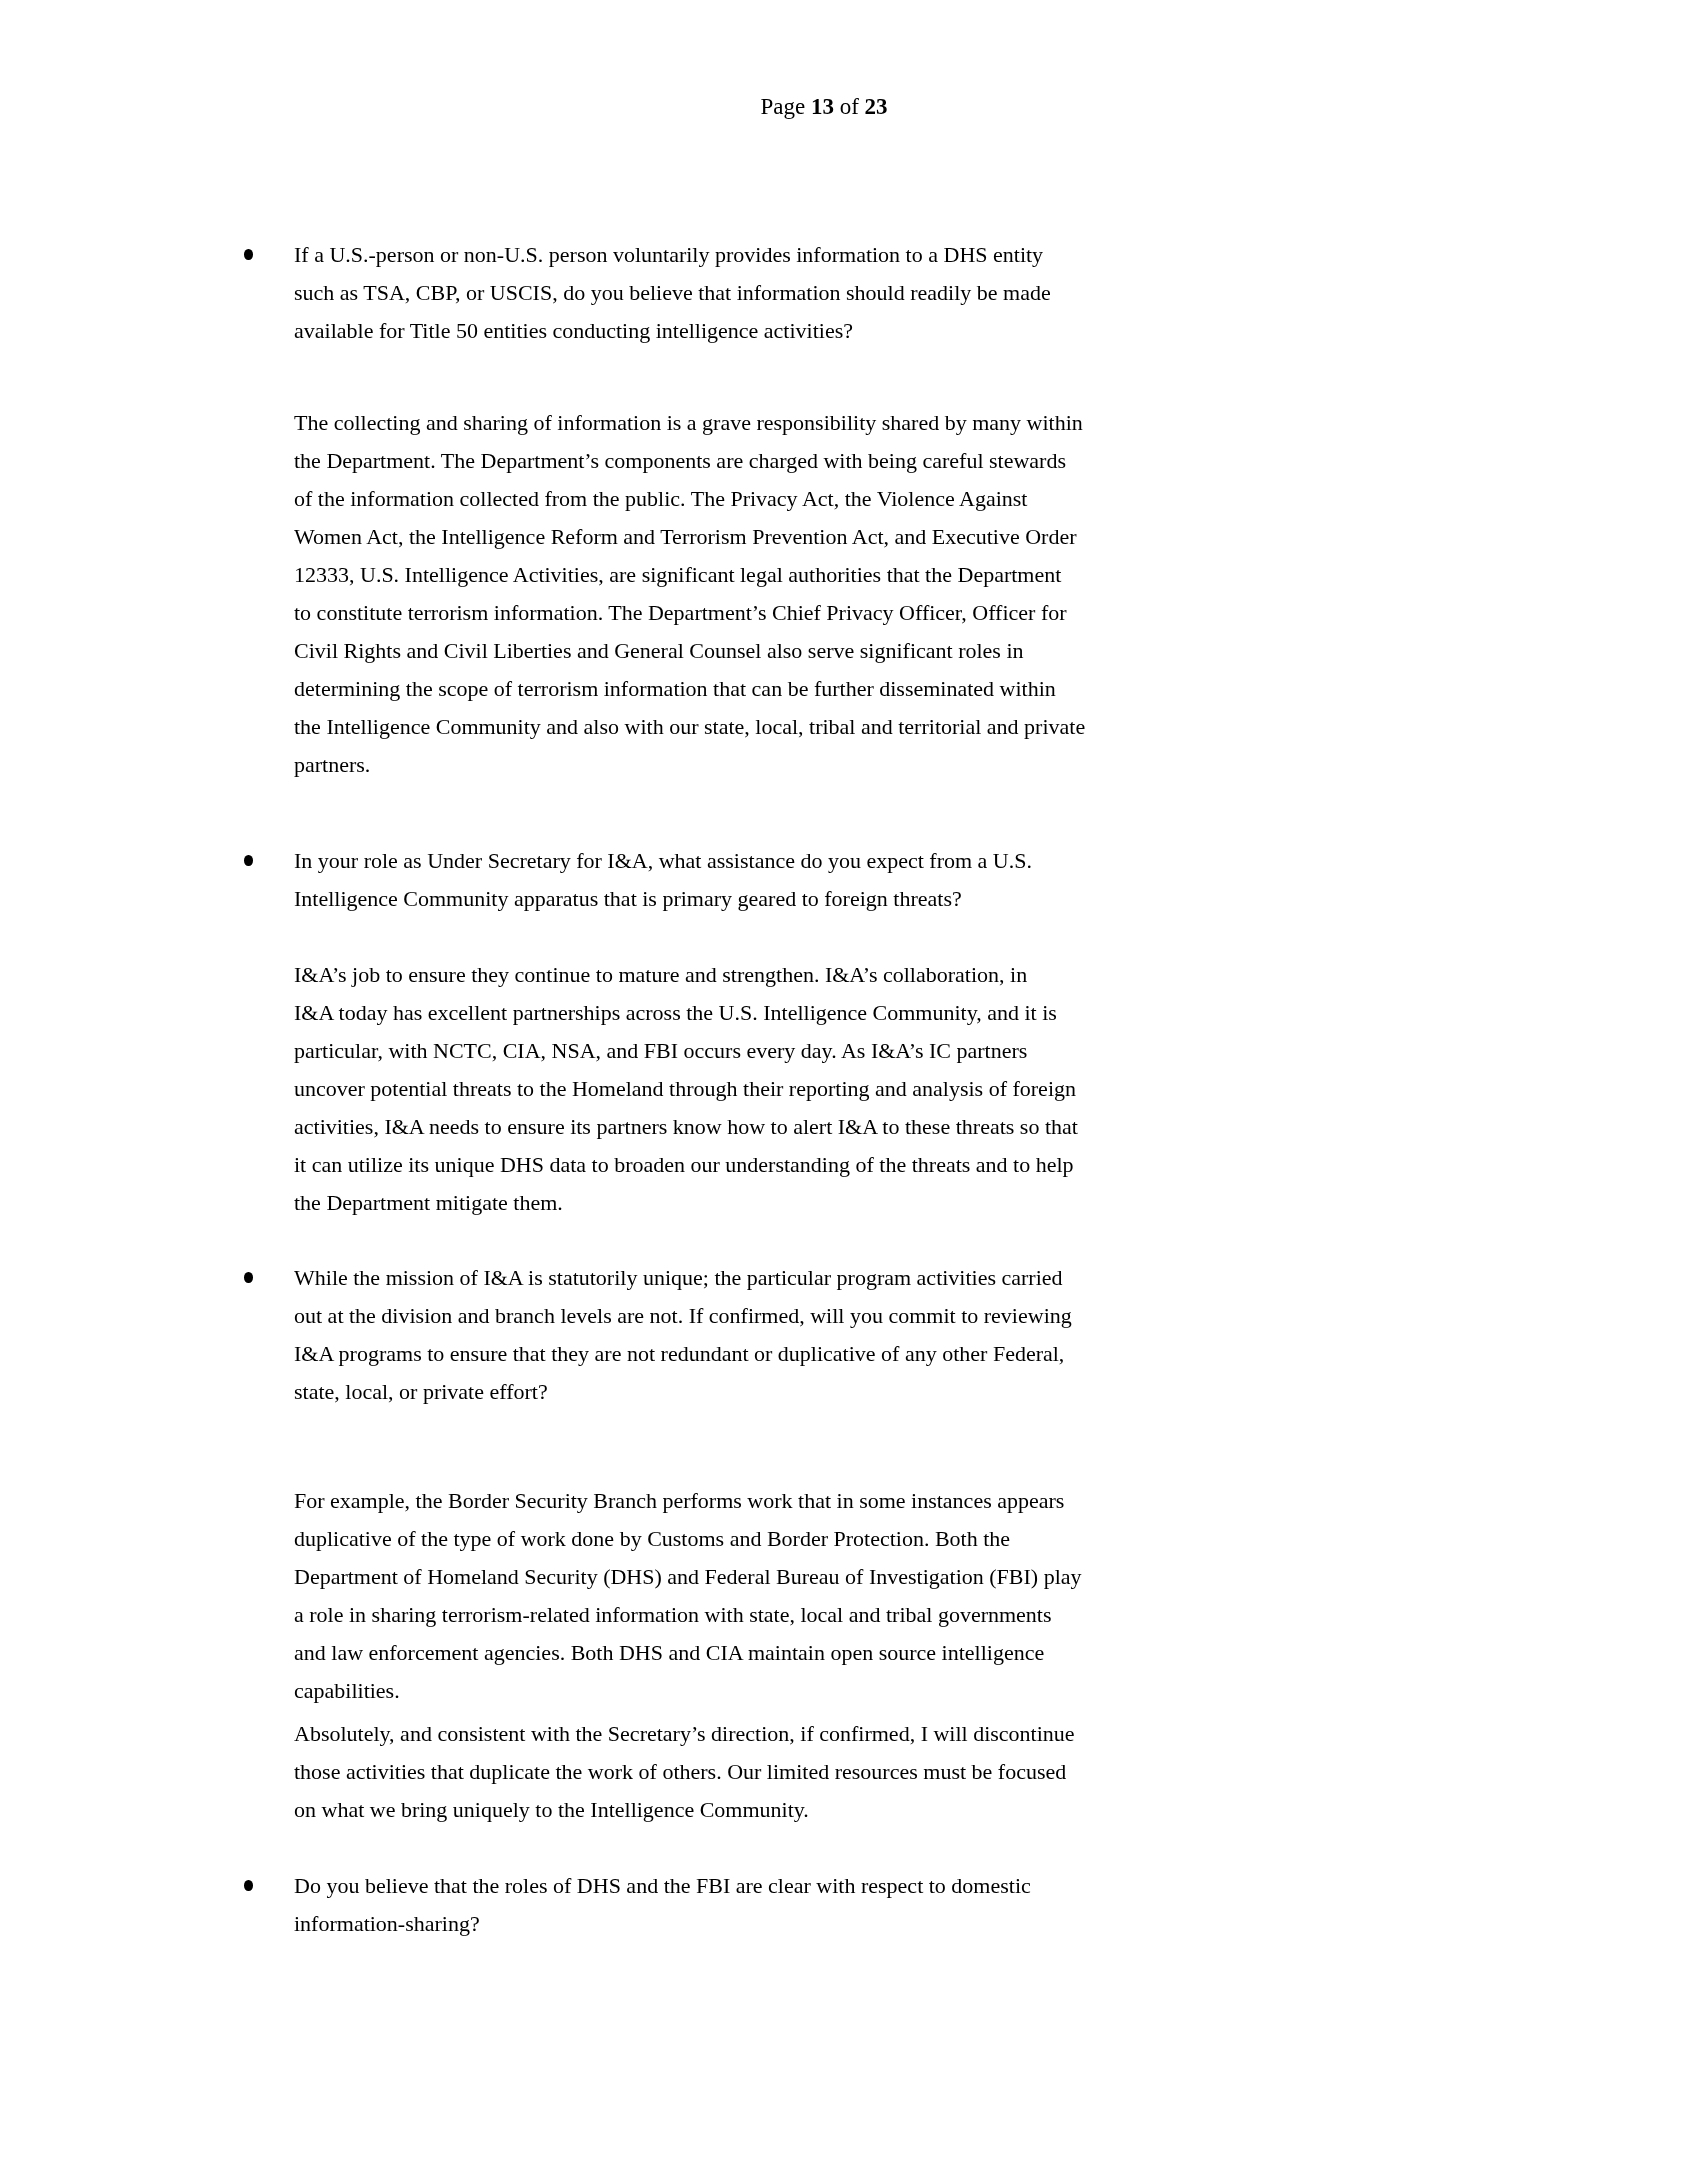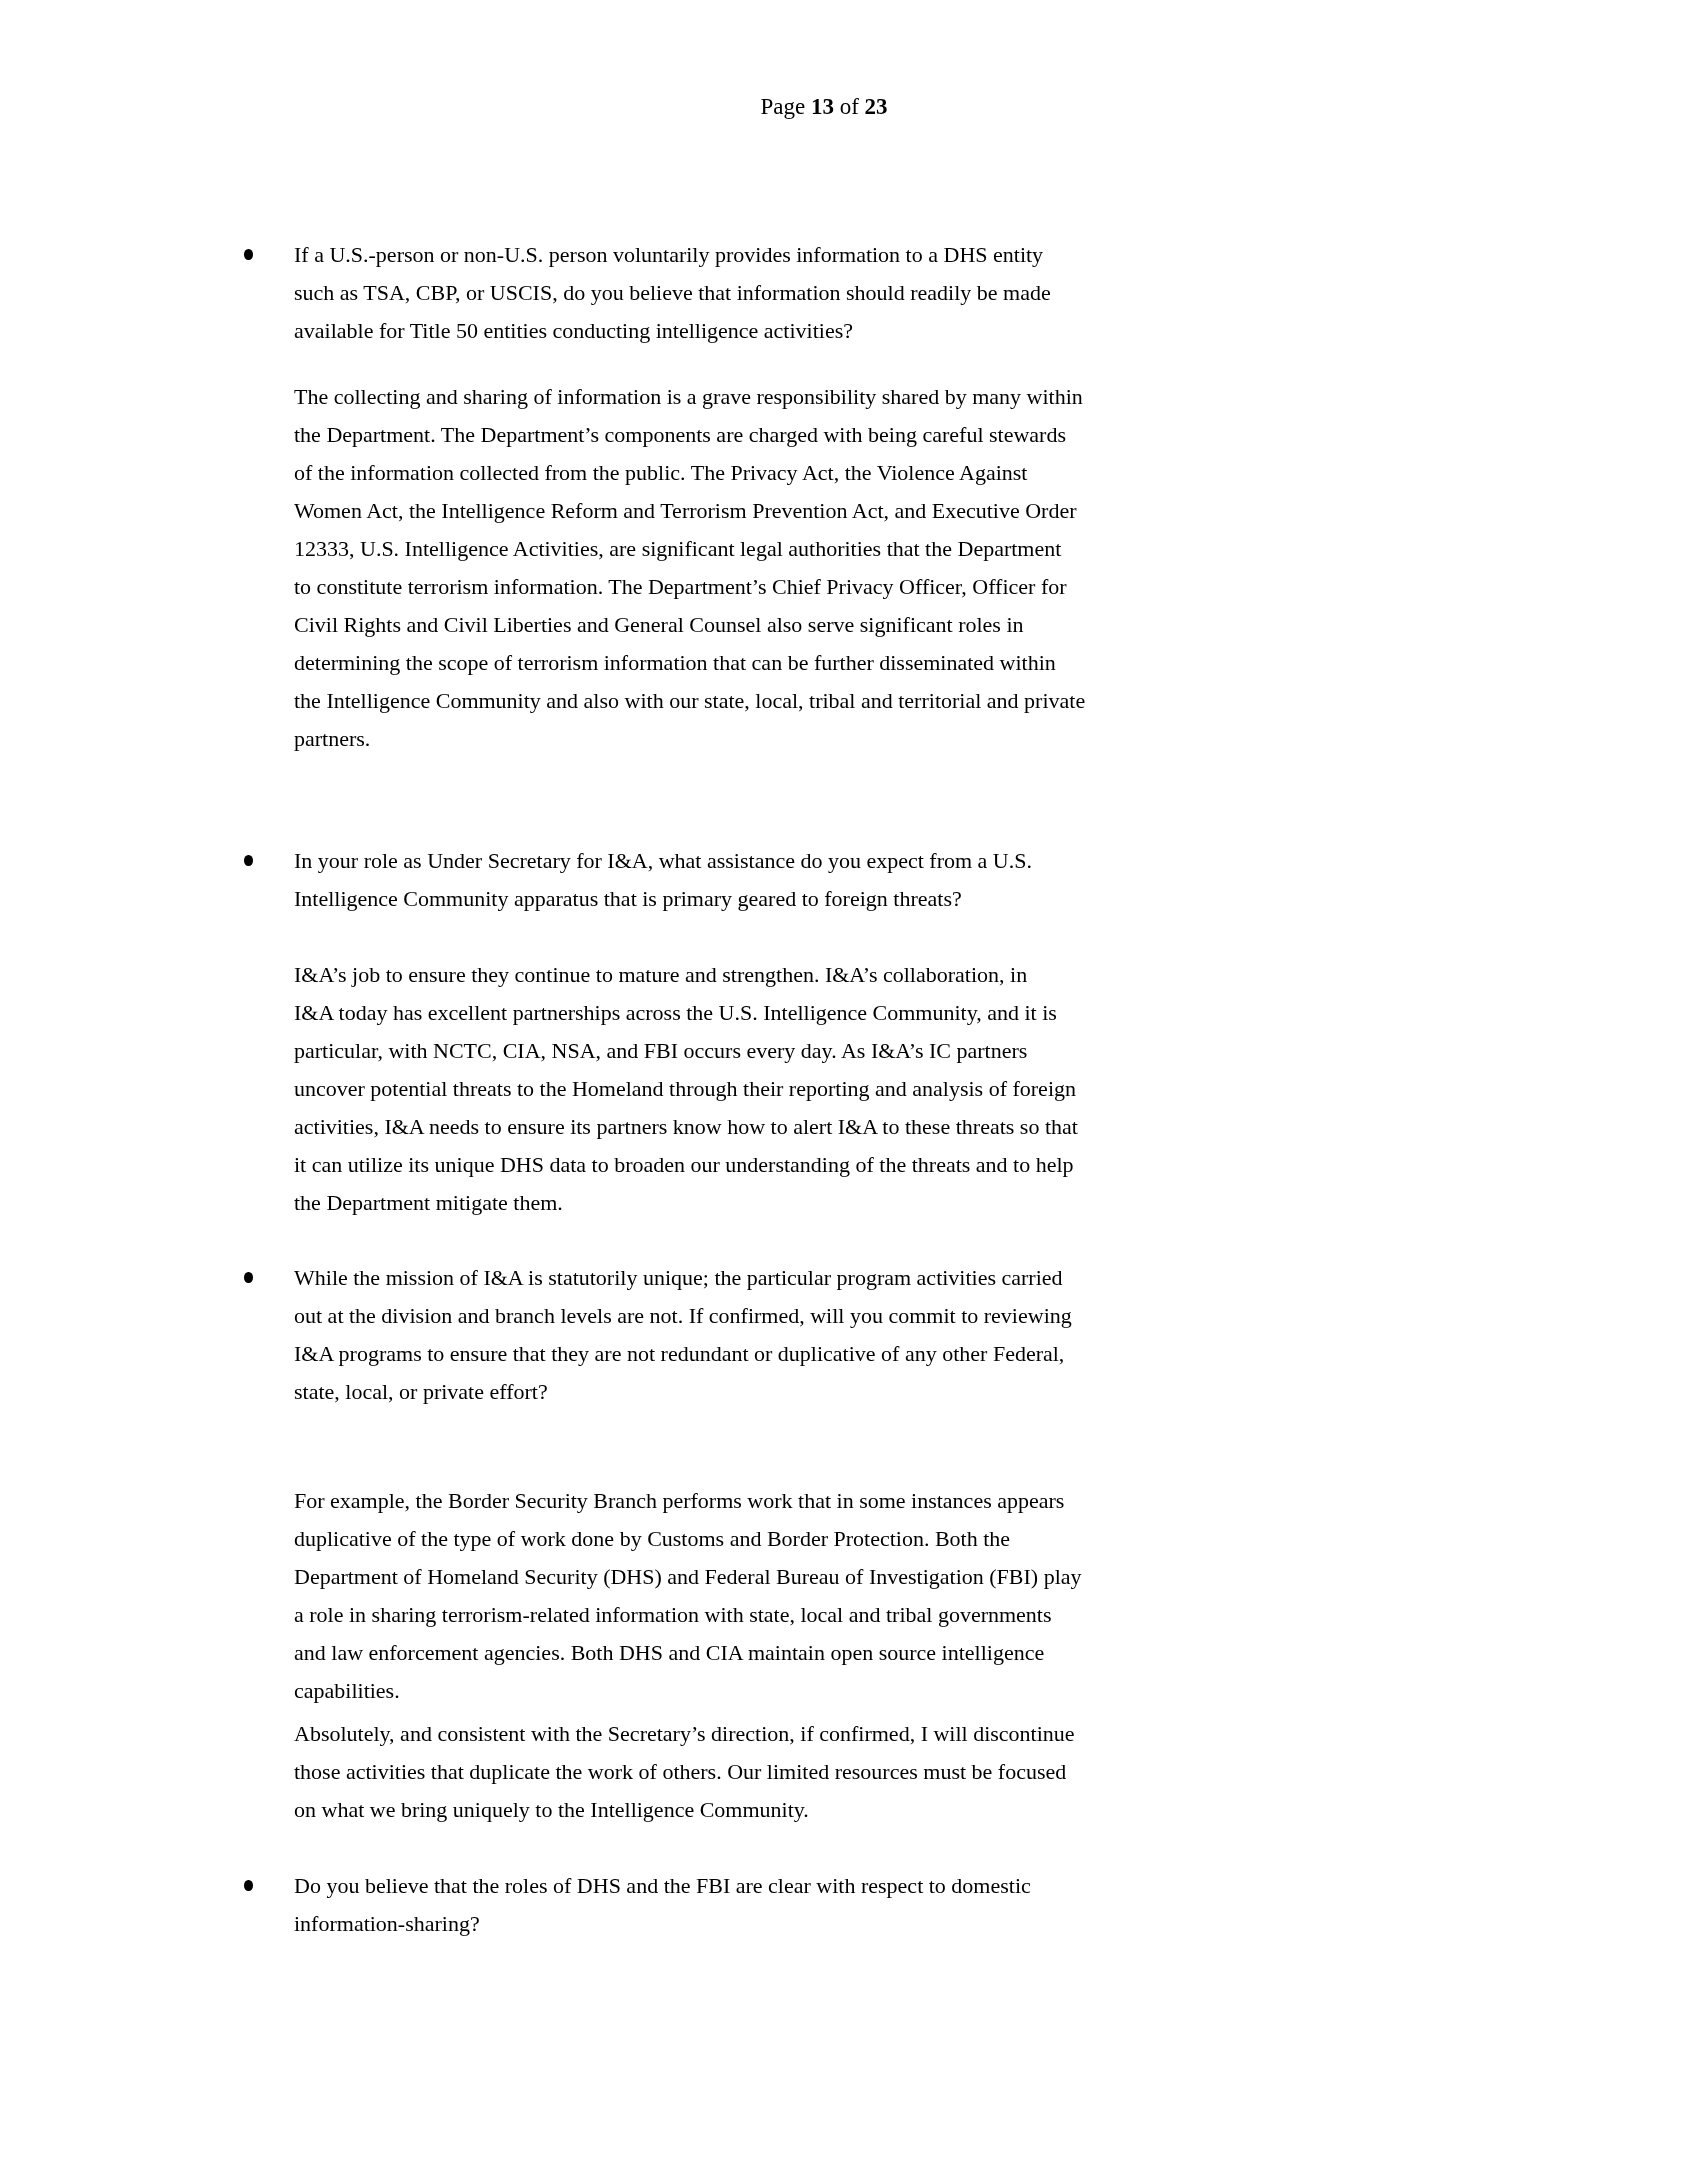--- a/index.html
+++ b/index.html
@@ -65,21 +65,21 @@
   <b>23</b>
 </div>
 
 <span class="bullet" style="top:236px;"></span>
 <div class="block" style="top:236px;">
   <span class="line">If a U.S.-person or non-U.S. person voluntarily provides information to a DHS entity</span>
   <span class="line">such as TSA, CBP, or USCIS, do you believe that information should readily be made</span>
   <span class="line">available for Title 50 entities conducting intelligence activities?</span>
 </div>
 
-<div class="block" style="top:378px;font-family:Liberation Serif, serif;">
+<div class="block" style="top:404px;font-family:Liberation Serif, serif;">
   <span class="line">The collecting and sharing of information is a grave responsibility shared by many within</span>
   <span class="line">the Department.  The Department’s components are charged with being careful stewards</span>
   <span class="line">of the information collected from the public.  The Privacy Act, the Violence Against</span>
   <span class="line">Women Act, the Intelligence Reform and Terrorism Prevention Act, and Executive Order</span>
   <span class="line">12333, U.S. Intelligence Activities, are significant legal authorities that the Department</span>
   <span class="line">to constitute terrorism information.  The Department’s Chief Privacy Officer, Officer for</span>
   <span class="line">Civil Rights and Civil Liberties and General Counsel also serve significant roles in</span>
   <span class="line">determining the scope of terrorism information that can be further disseminated within</span>
   <span class="line">the Intelligence Community and also with our state, local, tribal and territorial and private</span>
   <span class="line">partners.</span>

